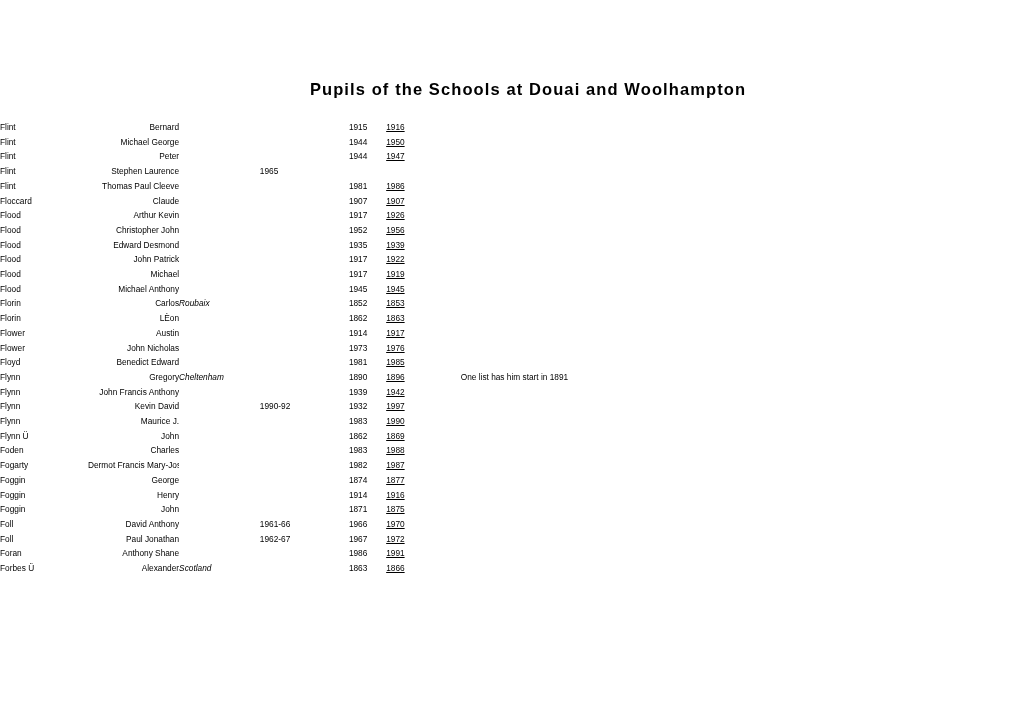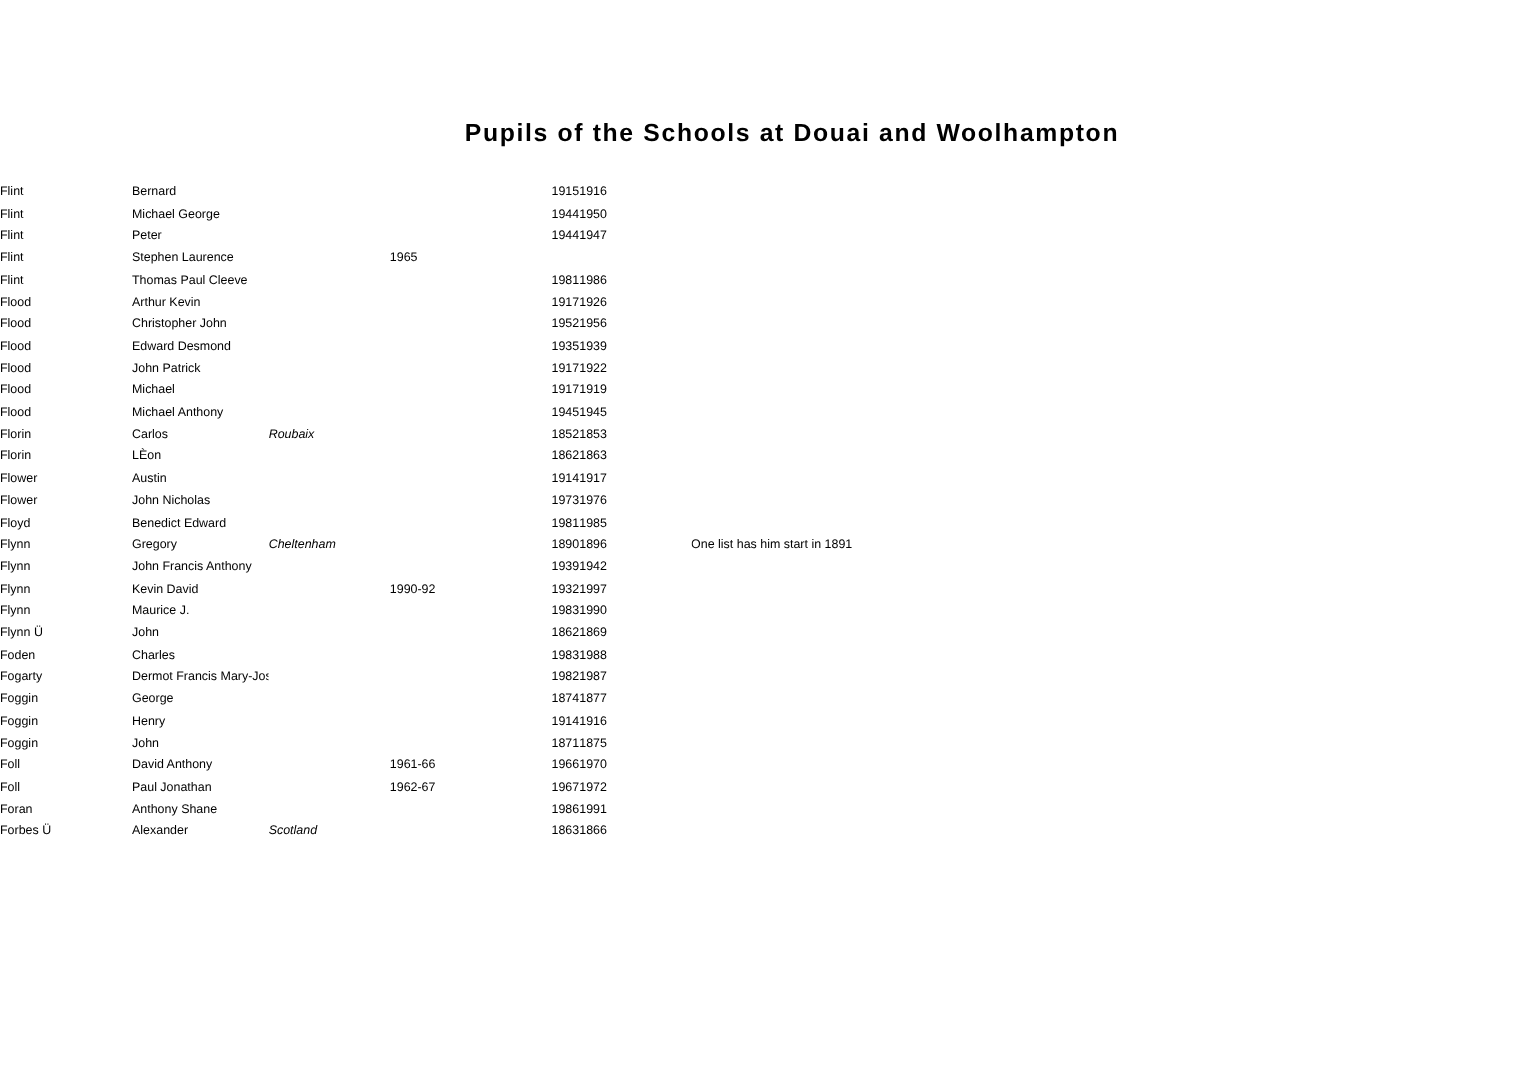--- a/index.html
+++ b/index.html
@@ -55,25 +55,25 @@
   }
   col.c-surname   { width: 85px; }
   col.c-forename  { width: 88px; }
   col.c-place     { width: 78px; }
   col.c-extra     { width: 86px; }
   col.c-from      { width: 36px; }
   col.c-to        { width: 72px; }
   col.c-note      { width: 544px; }
 
   td.surname  { padding-left: 120px; }
-  td.forename { padding-left: 0; }
+  td.forename { padding-left: 0; text-align: right; }
   td.place    { padding-left: 0; font-style: italic; }
   td.extra    { padding-left: 0; }
-  td.from     { padding-left: 0; text-align: right; }
-  td.to       { padding-left: 0; }
+  td.from     { padding-left: 0; }
+  td.to       { padding-left: 0; text-decoration: underline; }
   td.note     { padding-left: 0; }
 </style>
 </head>
 <body>
 
 <div class="page">
 
   <div class="doc-title">Pupils of the Schools at Douai and Woolhampton</div>
 
   <div class="roster">
@@ -127,20 +127,29 @@
           <tr>
             <td class="surname">Flint</td>
             <td class="forename">Thomas Paul Cleeve</td>
             <td class="place"></td>
             <td class="extra"></td>
             <td class="from">1981</td>
             <td class="to">1986</td>
             <td class="note"></td>
           </tr>
           <tr>
+            <td class="surname">Floccard</td>
+            <td class="forename">Claude</td>
+            <td class="place"></td>
+            <td class="extra"></td>
+            <td class="from">1907</td>
+            <td class="to">1907</td>
+            <td class="note"></td>
+          </tr>
+          <tr>
             <td class="surname">Flood</td>
             <td class="forename">Arthur Kevin</td>
             <td class="place"></td>
             <td class="extra"></td>
             <td class="from">1917</td>
             <td class="to">1926</td>
             <td class="note"></td>
           </tr>
           <tr>
             <td class="surname">Flood</td>

